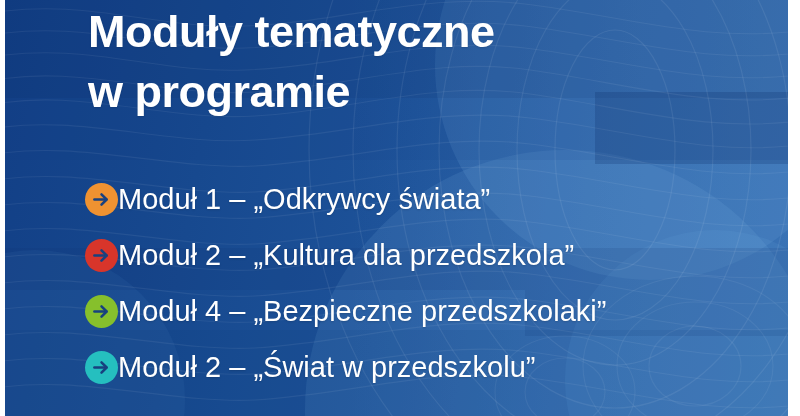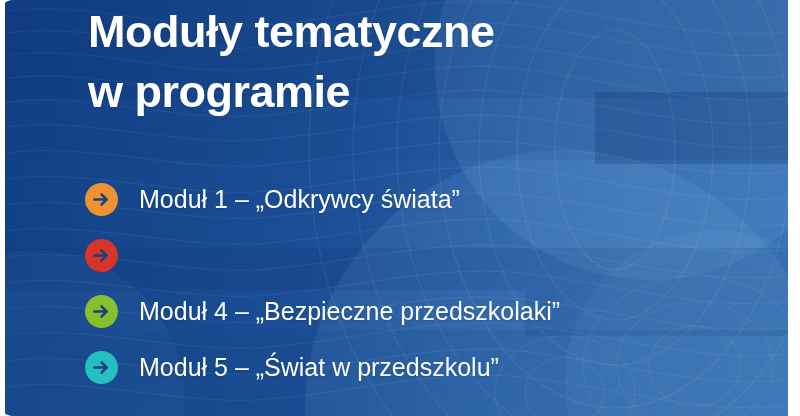--- a/index.html
+++ b/index.html
@@ -7,21 +7,20 @@
     width:800px;height:416px;overflow:hidden;
     background:#ffffff;
     font-family:"Liberation Sans", sans-serif;
   }
 
   #slide{
     position:relative;
     width:800px;height:416px;
     overflow:hidden;
     background:#ffffff;
-    border-radius:13px;
   }
 
   
   #canvas{
     position:absolute;
     left:5px;top:0;right:12px;bottom:0;
     overflow:hidden;
     background:
       linear-gradient(100deg,
         #123f86 0%,
@@ -93,23 +92,22 @@
     display:flex;align-items:center;
     height:56px;
   }
   .badge{
     flex:0 0 auto;
     width:33px;height:33px;border-radius:50%;
     display:flex;align-items:center;justify-content:center;
   }
   .badge svg{display:block;}
   .item-label{
-    margin-left:21px;
     color:#ffffff;
-    font-size:25px;
+    font-size:29px;
     line-height:33px;
     white-space:nowrap;
     text-shadow:0 1px 2px rgba(0,0,0,.15);
   }
 </style>
 </head>
 <body>
 
 <div id="slide">
 
@@ -182,37 +180,38 @@
         <span class="item-label">Moduł 1 – „Odkrywcy świata”</span>
       </div>
 
       <div class="item">
         <span class="badge" style="background:#d8352a">
           <svg width="19" height="19" viewBox="0 0 24 24" fill="none" stroke="#18417f" stroke-width="3.2" stroke-linecap="round" stroke-linejoin="round">
             <line x1="3" y1="12" x2="18" y2="12"></line>
             <polyline points="12,5.5 18.5,12 12,18.5"></polyline>
           </svg>
         </span>
+        <span class="item-label">Moduł 2 – „Kultura dla przedszkola”</span>
       </div>
 
       <div class="item">
         <span class="badge" style="background:#86c02c">
           <svg width="19" height="19" viewBox="0 0 24 24" fill="none" stroke="#18417f" stroke-width="3.2" stroke-linecap="round" stroke-linejoin="round">
             <line x1="3" y1="12" x2="18" y2="12"></line>
             <polyline points="12,5.5 18.5,12 12,18.5"></polyline>
           </svg>
         </span>
         <span class="item-label">Moduł 4 – „Bezpieczne przedszkolaki”</span>
       </div>
 
       <div class="item">
         <span class="badge" style="background:#25bfbf">
           <svg width="19" height="19" viewBox="0 0 24 24" fill="none" stroke="#18417f" stroke-width="3.2" stroke-linecap="round" stroke-linejoin="round">
             <line x1="3" y1="12" x2="18" y2="12"></line>
             <polyline points="12,5.5 18.5,12 12,18.5"></polyline>
           </svg>
         </span>
-        <span class="item-label">Moduł 5 – „Świat w przedszkolu”</span>
+        <span class="item-label">Moduł 2 – „Świat w przedszkolu”</span>
       </div>
 
     </div>
   </div>
 </div>
 
 </body></html>

